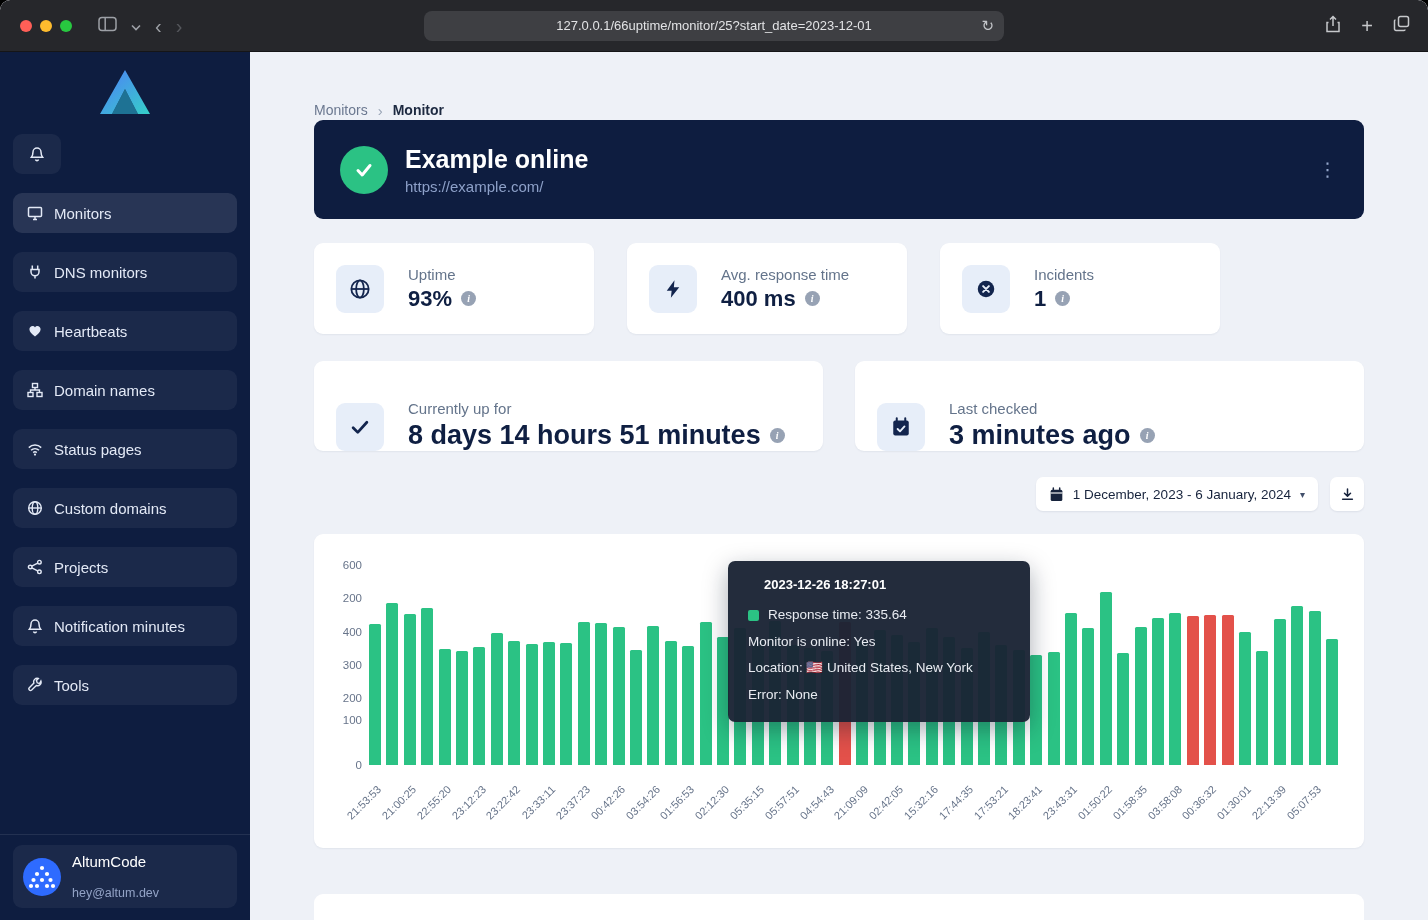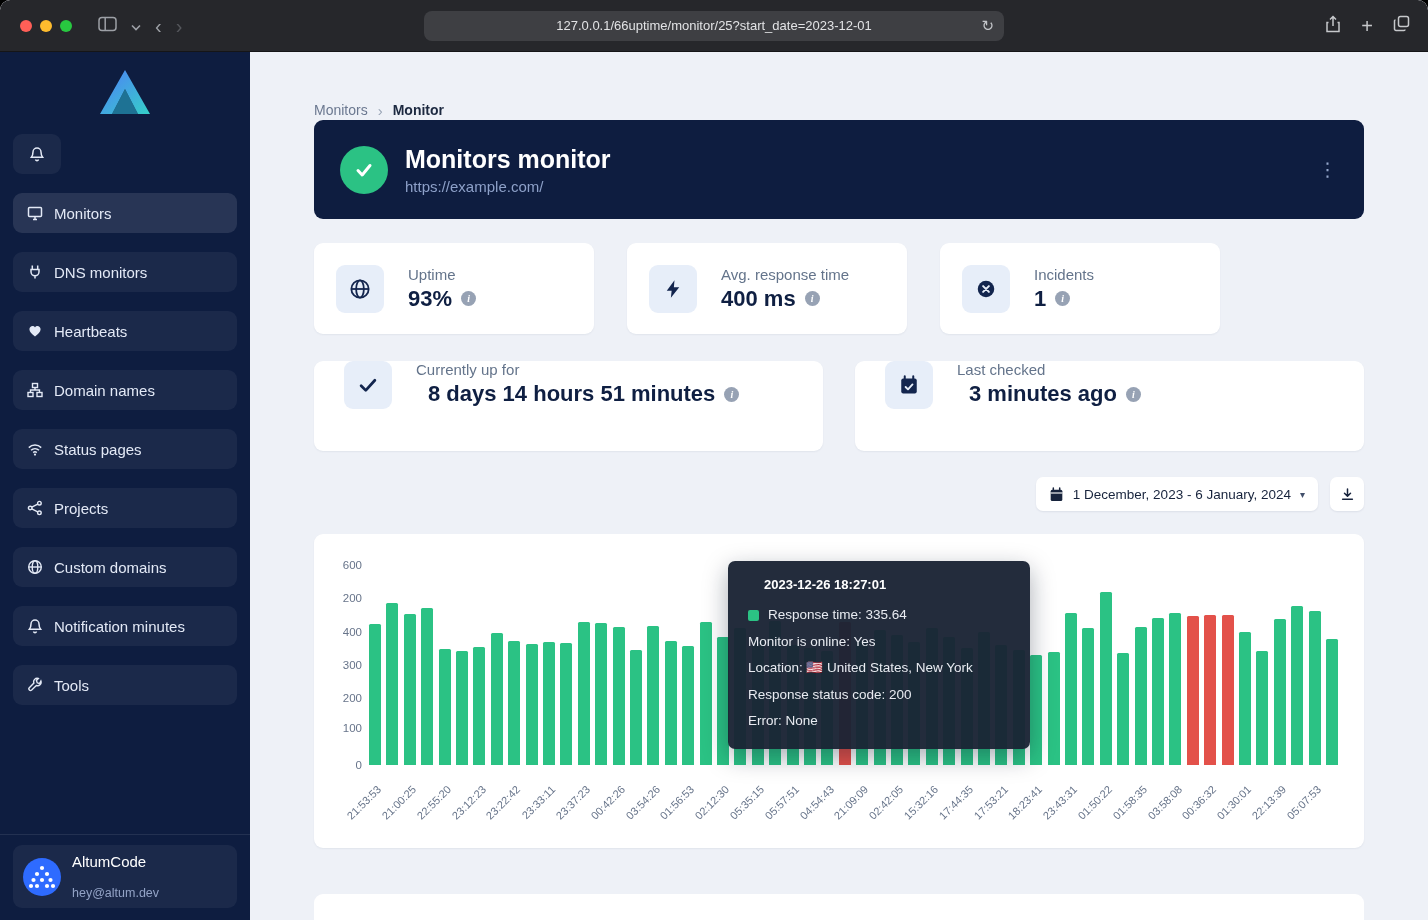--- a/index.html
+++ b/index.html
@@ -90,23 +90,23 @@
   .stat-value-row { display: flex; align-items: center; gap: 9px; }
   .stat-value { font-size: 22px; font-weight: 700; color: #0f1f42; }
   .info-dot {
     width: 15px; height: 15px; border-radius: 50%; background: #97a2b4; color: #fff;
     font-size: 10px; font-weight: 700; font-style: italic; font-family: "Liberation Serif", serif;
     display: inline-flex; align-items: center; justify-content: center; cursor: pointer;
   }
   .wide-row { display: flex; gap: 32px; margin-top: 27px; }
   .wide-card {
     width: 509px; height: 90px; background: #fff; border-radius: 9px;
-    box-shadow: 0 1px 2px rgba(15,30,66,0.06); display: flex; align-items: flex-start; padding: 0 30px;
-  }
-  .wide-value { font-size: 22px; font-weight: 700; color: #0f1f42; margin-left: 12px; }
+    box-shadow: 0 1px 2px rgba(15,30,66,0.06); display: flex; align-items: flex-end; padding: 0 22px;
+  }
+  .wide-value { font-size: 27px; font-weight: 700; color: #0f1f42; }
   .date-row { margin-top: 26px; display: flex; justify-content: flex-end; align-items: flex-end; gap: 12px; }
   .date-btn {
     height: 34px; background: #fff; border-radius: 7px; box-shadow: 0 1px 2px rgba(15,30,66,0.08);
     display: flex; align-items: center; gap: 9px; padding: 0 13px; font-size: 13.5px; color: #17233c; cursor: pointer;
   }
   .caret { font-size: 10px; color: #42506b; }
   .dl-btn {
     width: 34px; height: 34px; background: #fff; border-radius: 7px; box-shadow: 0 1px 2px rgba(15,30,66,0.08);
     display: flex; align-items: center; justify-content: center; color: #17233c; cursor: pointer;
   }
@@ -233,34 +233,34 @@
       </div>
       <div class="nav-item">
         <svg width="16" height="16" viewBox="0 0 16 16" fill="none" stroke="currentColor" stroke-width="1.5">
             <path d="M1.8 6.6a9 9 0 0 1 12.4 0M4 9.2a6 6 0 0 1 8 0M6.2 11.6a2.7 2.7 0 0 1 3.6 0"></path>
             <circle cx="8" cy="13.6" r="1.1" fill="currentColor" stroke="none"></circle>
           </svg>
         <span>Status pages</span>
       </div>
       <div class="nav-item">
         <svg width="16" height="16" viewBox="0 0 16 16" fill="none" stroke="currentColor" stroke-width="1.4">
+            <circle cx="8" cy="8" r="6.3"></circle>
+            <ellipse cx="8" cy="8" rx="2.8" ry="6.3"></ellipse>
+            <path d="M1.7 8h12.6"></path>
+          </svg>
+        <span>Custom domains</span>
+      </div>
+      <div class="nav-item">
+        <svg width="16" height="16" viewBox="0 0 16 16" fill="none" stroke="currentColor" stroke-width="1.4">
             <circle cx="3.2" cy="8" r="1.8"></circle>
             <circle cx="12.4" cy="3.2" r="1.8"></circle>
             <circle cx="12.4" cy="12.8" r="1.8"></circle>
             <path d="M4.8 7.2l5.9-3.1M4.8 8.8l5.9 3.1"></path>
           </svg>
         <span>Projects</span>
-      </div>
-      <div class="nav-item">
-        <svg width="16" height="16" viewBox="0 0 16 16" fill="none" stroke="currentColor" stroke-width="1.4">
-            <circle cx="8" cy="8" r="6.3"></circle>
-            <ellipse cx="8" cy="8" rx="2.8" ry="6.3"></ellipse>
-            <path d="M1.7 8h12.6"></path>
-          </svg>
-        <span>Custom domains</span>
       </div>
       <div class="nav-item">
         <svg width="16" height="16" viewBox="0 0 16 16" fill="none" stroke="currentColor" stroke-width="1.5">
             <path d="M8 2a4 4 0 0 0-4 4c0 3-1 4.4-1.6 5.2h11.2C13 10.4 12 9 12 6a4 4 0 0 0-4-4z"></path>
             <path d="M6.5 13.6a1.6 1.6 0 0 0 3 0"></path>
           </svg>
         <span>Notification minutes</span>
       </div>
       <div class="nav-item">
         <svg width="16" height="16" viewBox="0 0 16 16" fill="none" stroke="currentColor" stroke-width="1.4">
@@ -301,21 +301,21 @@
       <span class="crumb-current">Monitor</span>
     </div>
 
     <div class="monitor-card">
       <div class="status-circle">
         <svg width="24" height="24" viewBox="0 0 24 24" fill="none" stroke="#fff" stroke-width="3" stroke-linecap="round" stroke-linejoin="round">
             <path d="M6 12.5 10.2 17 18 7.5"></path>
           </svg>
       </div>
       <div class="monitor-texts">
-        <div class="monitor-title">Monitors monitor</div>
+        <div class="monitor-title">Example online</div>
         <div class="monitor-url">https://example.com/</div>
       </div>
       <div class="kebab">⋮</div>
     </div>
 
     <div class="stats-row">
       <div class="stat-card">
         <div class="icon-square">
           <svg width="22" height="22" viewBox="0 0 16 16" fill="none" stroke="currentColor" stroke-width="1.3">
               <circle cx="8" cy="8" r="6.3"></circle>
@@ -408,21 +408,21 @@
       <div class="dl-btn">
         <svg width="15" height="15" viewBox="0 0 16 16" fill="none" stroke="currentColor" stroke-width="1.6" stroke-linecap="round" stroke-linejoin="round">
             <path d="M8 2v7.2M4.8 6.6 8 9.8l3.2-3.2M2.8 13h10.4"></path>
           </svg>
       </div>
     </div>
 
     <div class="chart-card">
       <div class="chart-y-axis">
           <div class="ytick" style="top: 193px;">0</div>
-          <div class="ytick" style="top: 156px;">100</div>
+          <div class="ytick" style="top: 148px;">100</div>
           <div class="ytick" style="top: 126.333px;">200</div>
           <div class="ytick" style="top: 93px;">300</div>
           <div class="ytick" style="top: 59.6667px;">400</div>
           <div class="ytick" style="top: 26.3333px;">200</div>
           <div class="ytick" style="top: -7px;">600</div>
         </div>
       <div class="chart-bars">
           <div class="bar" style="left: 0px; width: 12px; height: 141px; background: rgb(43, 194, 132);"></div>
           <div class="bar" style="left: 17.4px; width: 12px; height: 162px; background: rgb(43, 194, 132);"></div>
           <div class="bar" style="left: 34.8px; width: 12px; height: 151px; background: rgb(43, 194, 132);"></div>
@@ -512,20 +512,19 @@
         </div>
 
       <div class="chart-tooltip">
         <div class="tt-title">2023-12-26 18:27:01</div>
         <div class="tt-row">
           <span class="swatch"></span>
           <span>Response time: 335.64</span>
         </div>
         <div class="tt-row">Monitor is online: Yes</div>
         <div class="tt-row">Location: 🇺🇸 United States, New York</div>
-        <div class="tt-row">Response status code: 200</div>
         <div class="tt-row">Error: None</div>
       </div>
     </div>
 
     <div class="partial-card"></div>
   </div>
 </div>
 
 </body></html>

